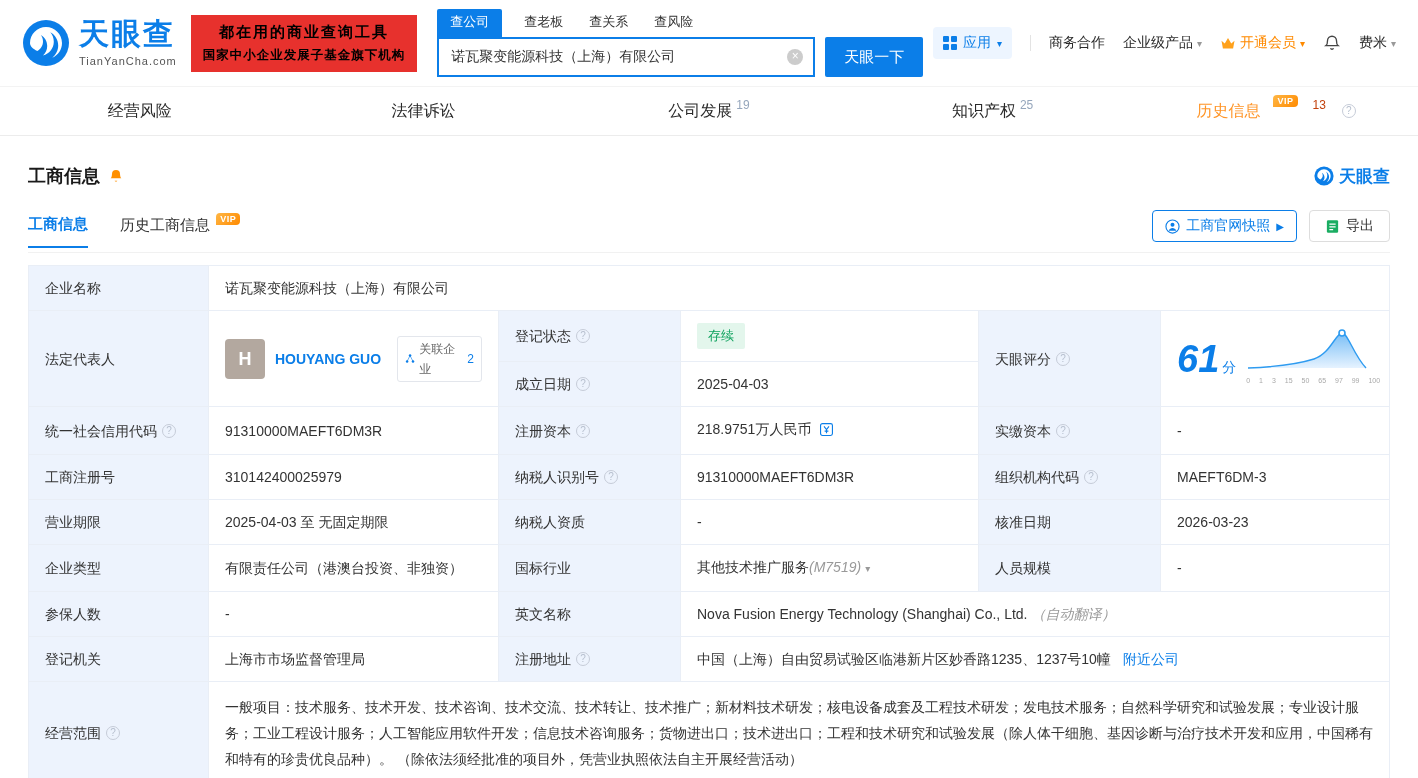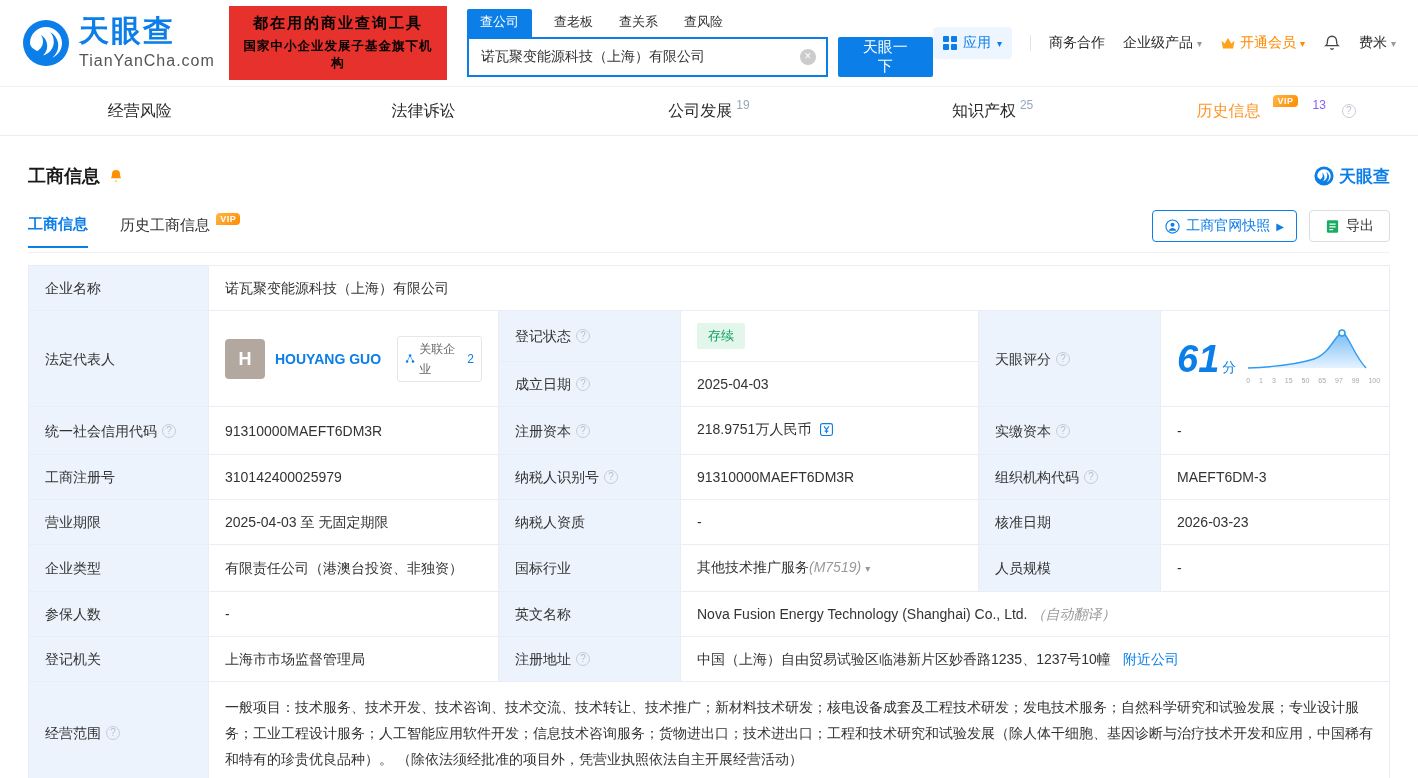--- a/index.html
+++ b/index.html
@@ -6,21 +6,21 @@
   body {
     margin: 0; width: 1418px; height: 778px; overflow: hidden;
     background: #fff; color: #333;
     font-family: "Liberation Sans", "DejaVu Sans", sans-serif;
     font-size: 14px;
   }
   
   .header { height: 86px; display: flex; align-items: center; padding: 0 22px; background: #fff; }
   .logo { display: flex; align-items: center; gap: 9px; }
   .logo-name { font-size: 30px; font-weight: bold; color: #0b7ee8; line-height: 1; letter-spacing: 2px; }
-  .logo-domain { font-size: 16px; color: #555; letter-spacing: 1px; margin-top: 6px; }
+  .logo-domain { font-size: 11px; color: #555; letter-spacing: 1px; margin-top: 6px; }
   .banner { margin-left: 14px; background: #e7312d; color: #000000; padding: 8px 12px; text-align: center; font-weight: bold; }
   .banner-l1 { font-size: 15px; letter-spacing: 2px; }
   .banner-l2 { font-size: 12.5px; margin-top: 5px; letter-spacing: 1px; }
   .search-area { margin-left: 20px; }
   .stabs { display: flex; align-items: flex-end; font-size: 13px; }
   .stab { padding: 4px 0 6px; margin-right: 26px; color: #333; cursor: pointer; }
   .stab.active { background: #0b7ee8; color: #fff; padding: 4px 13px 6px; border-radius: 2px 2px 0 0; margin-right: 22px; }
   .sbox { display: flex; align-items: center; }
   .sinput { width: 378px; height: 40px; border: 2px solid #0b7ee8; display: flex; align-items: center; padding: 0 10px; background: #fff; }
   .sinput input { border: 0; outline: 0; flex: 1; font-size: 14px; color: #333; font-family: inherit; background: transparent; }
@@ -34,21 +34,21 @@
   .caret { font-size: 10px; color: #999; }
   .vip-link .caret { color: #ff8a00; }
   .apps-btn .caret { color: #0b7ee8; }
   
   .navbar { height: 50px; display: flex; border-top: 1px solid #f3f3f3; border-bottom: 1px solid #ececec; background: #fff; }
   .ntab { flex: 1; display: flex; align-items: center; justify-content: center; font-size: 16px; color: #2a2a2a; position: relative; cursor: pointer; }
   .ntab .cnt { font-size: 12px; color: #95a6bc; margin-left: 4px; position: relative; top: -6px; }
   .ntab.active { color: #0b7ee8; font-weight: bold; }
   .ntab.active::before { content: ""; position: absolute; top: 0; left: 0; right: 0; height: 3px; background: #0b7ee8; }
   .ntab.orange { color: #ff9527; gap: 11px; }
-  .ntab.orange .cnt { color: #8b5cf6; }
+  .ntab.orange .cnt { color: #c2410c; }
   .viptag { font-size: 9px; background: linear-gradient(135deg,#ffb746,#ff8a00); color: #fff; padding: 1px 4px; border-radius: 4px 4px 4px 0; position: relative; top: -10px; margin-left: 2px; font-weight: bold; letter-spacing: .5px; }
   .qmark { display: inline-flex; width: 14px; height: 14px; border: 1px solid #c6ccd8; border-radius: 50%; color: #b6bfce; font-size: 10px; align-items: center; justify-content: center; margin-left: 5px; vertical-align: 1px; line-height: 1; cursor: pointer; flex: none; }
   
   .main { padding: 0 28px; }
   .sec-head { display: flex; align-items: center; margin-top: 28px; }
   .sec-title { font-size: 18px; font-weight: bold; color: #1a1a1a; }
   .sec-bell { margin-left: 8px; display: inline-flex; cursor: pointer; }
   .sec-logo { margin-left: auto; display: flex; align-items: center; gap: 5px; color: #0b7ee8; font-size: 17px; font-weight: bold; }
   .subtabs { display: flex; align-items: center; margin-top: 22px; border-bottom: 1px solid #f1f1f1; }
   .subtab { font-size: 15px; color: #333; margin-right: 32px; padding-bottom: 12px; cursor: pointer; margin-bottom: -1px; }

